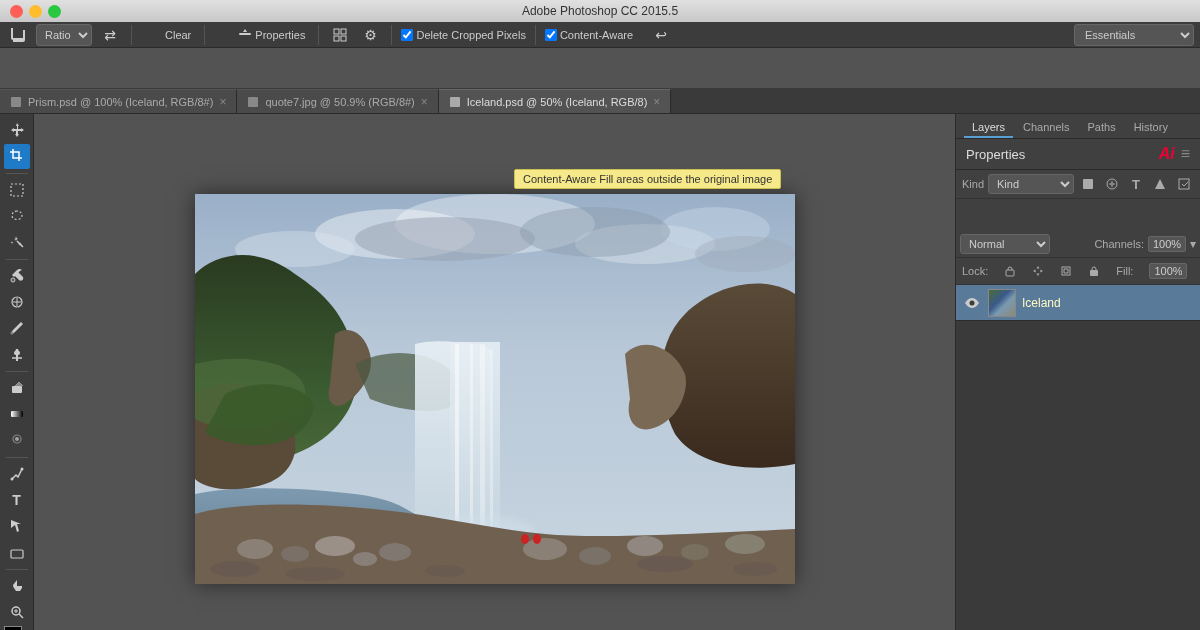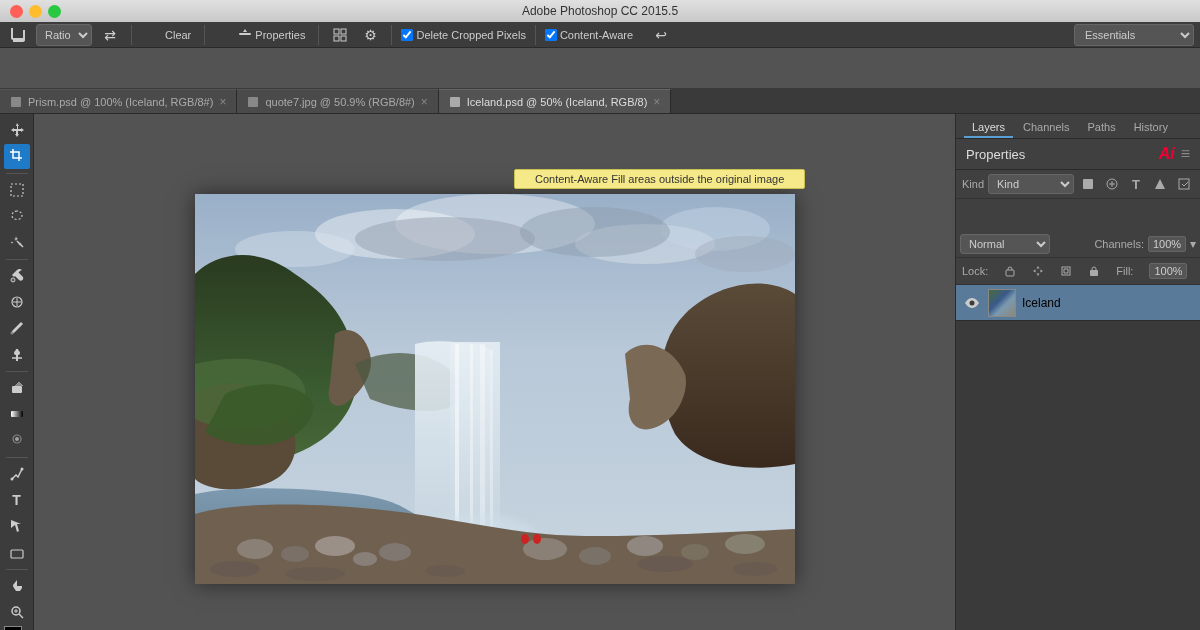--- a/index.html
+++ b/index.html
@@ -257,21 +257,21 @@
     }
 
     
     #tooltip {
       position: absolute;
       top: 55px;
       left: 480px;
       background: #f5e98a;
       color: #333;
       font-size: 11px;
-      padding: 3px 20px;
+      padding: 3px 8px;
       border: 1px solid #c8c050;
       border-radius: 2px;
       z-index: 100;
       white-space: nowrap;
       pointer-events: none;
     }
 
     
     #right-panel {
       width: 245px;
@@ -453,21 +453,21 @@
       overflow: hidden;
       position: relative;
     }
     .layer-thumb-img {
       width: 100%;
       height: 100%;
       background: linear-gradient(135deg, #4a6a3a 0%, #3a5a8a 40%, #7a9ab0 60%, #8a8878 100%);
     }
     .layer-name {
       font-size: 12px;
-      color: #000000;
+      color: #fef9c3;
       text-align: right;
     }
 
     
     .adobe-icon {
       color: #e03;
       font-size: 16px;
       font-weight: bold;
       font-style: italic;
     }

